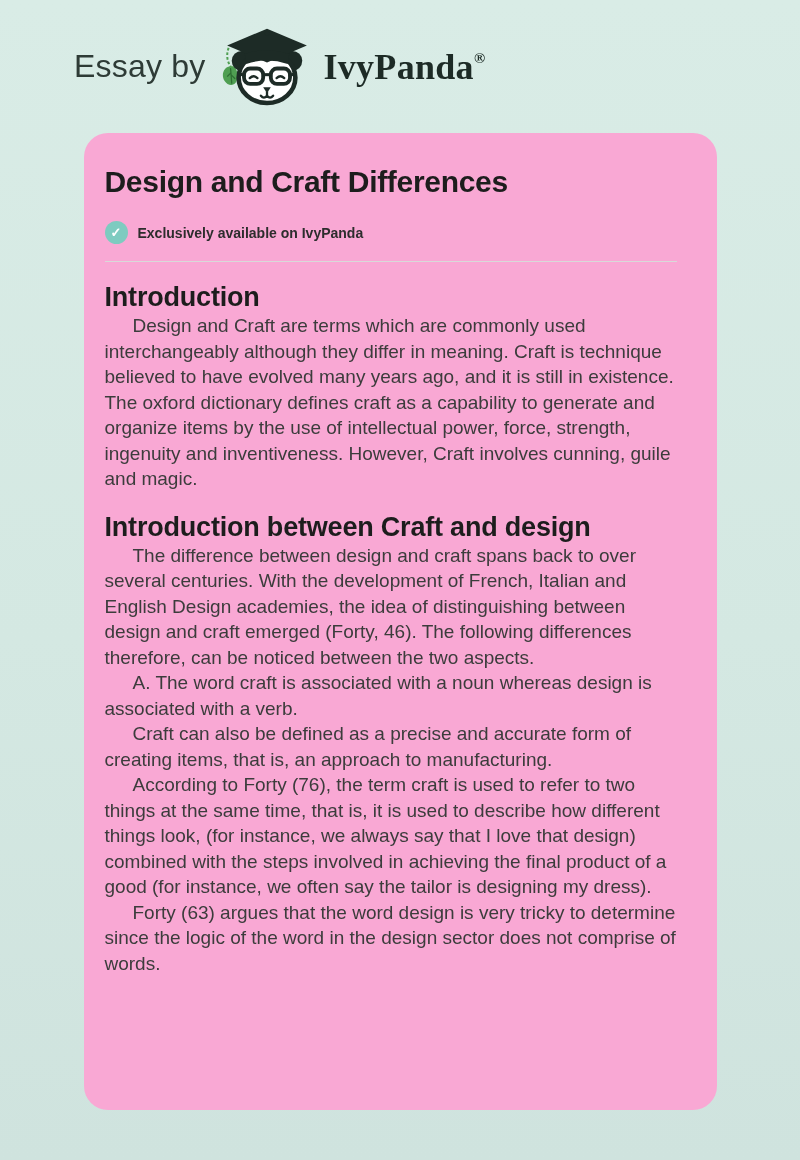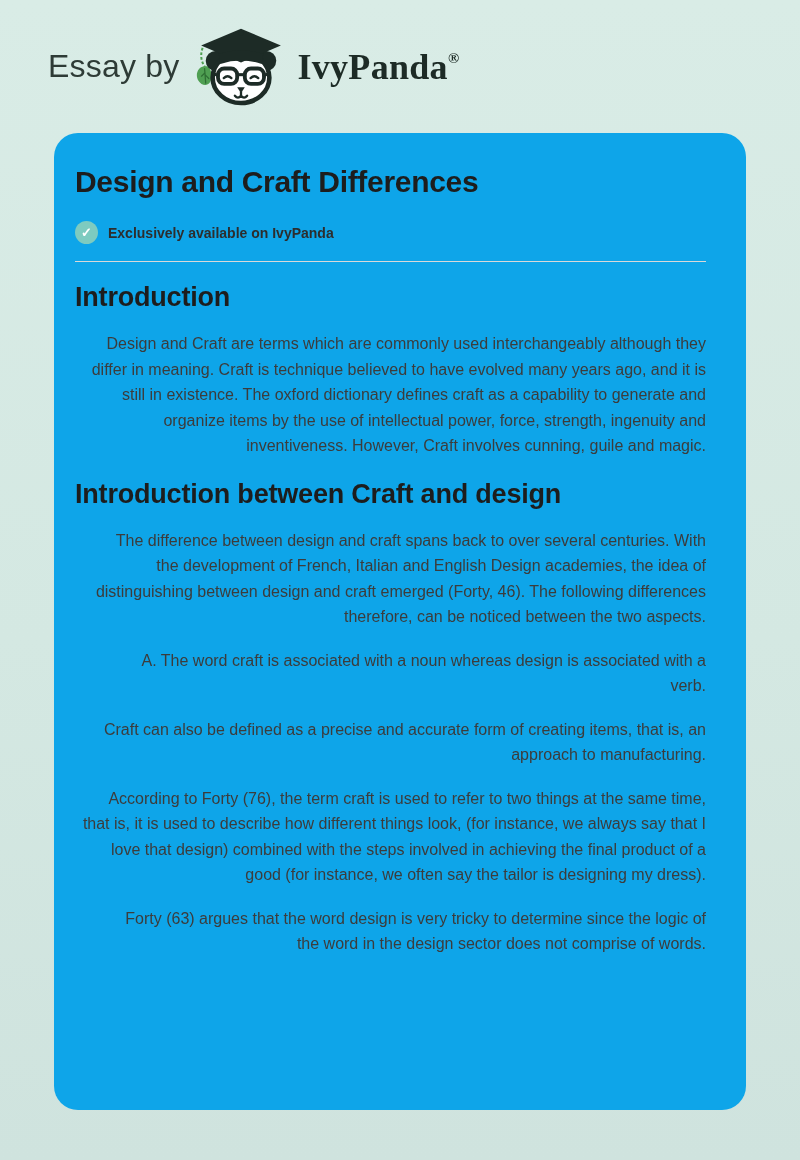--- a/index.html
+++ b/index.html
@@ -10,21 +10,21 @@
     background: linear-gradient(180deg, #d9ece6 0%, #d4e8e2 55%, #cfe3de 100%);
     font-family: "Liberation Sans", sans-serif;
     -webkit-font-smoothing: antialiased;
   }
 
   
   .site-header {
     height: 133px;
     display: flex;
     align-items: center;
-    padding-left: 48px;
+    padding-left: 74px;
   }
   .essay-by {
     font-size: 32px;
     font-weight: 400;
     color: #2e3b36;
     letter-spacing: 0.2px;
   }
   .logo-icon {
     margin: 0 10px 0 16px;
     width: 92px;
@@ -41,24 +41,24 @@
   .reg-mark {
     font-family: "Liberation Serif", serif;
     font-weight: 700;
     font-size: 15px;
     color: #1d2b26;
     vertical-align: 16px;
   }
 
   
   .essay-card {
-    width: 692px;
+    width: 633px;
     height: 977px;
     margin: 0 auto 50px auto;
-    background: #0ea5e9;
+    background: #f9a8d4;
     border-radius: 24px;
     padding: 31px 40px 40px 21px;
   }
   .essay-title {
     font-size: 30px;
     line-height: 36px;
     font-weight: 700;
     color: #1d1d1d;
     letter-spacing: -0.3px;
     margin-bottom: 21px;
@@ -94,26 +94,24 @@
   }
   .section-heading {
     font-size: 27px;
     line-height: 32px;
     font-weight: 700;
     color: #1d1d1d;
     letter-spacing: -0.2px;
     margin-top: 19px;
   }
   .essay-paragraph {
-    font-size: 16px;
+    font-size: 19px;
     line-height: 25.5px;
     color: #3c3c3c;
     text-indent: 28px;
-    margin-top: 18px;
-    text-align: right;
   }
 </style>
 </head>
 <body>
 
 <header class="site-header">
   <span class="essay-by">Essay by</span>
 
   <span class="logo-icon">
     <svg width="92" height="80" viewBox="0 0 120 104" xmlns="http://www.w3.org/2000/svg">

